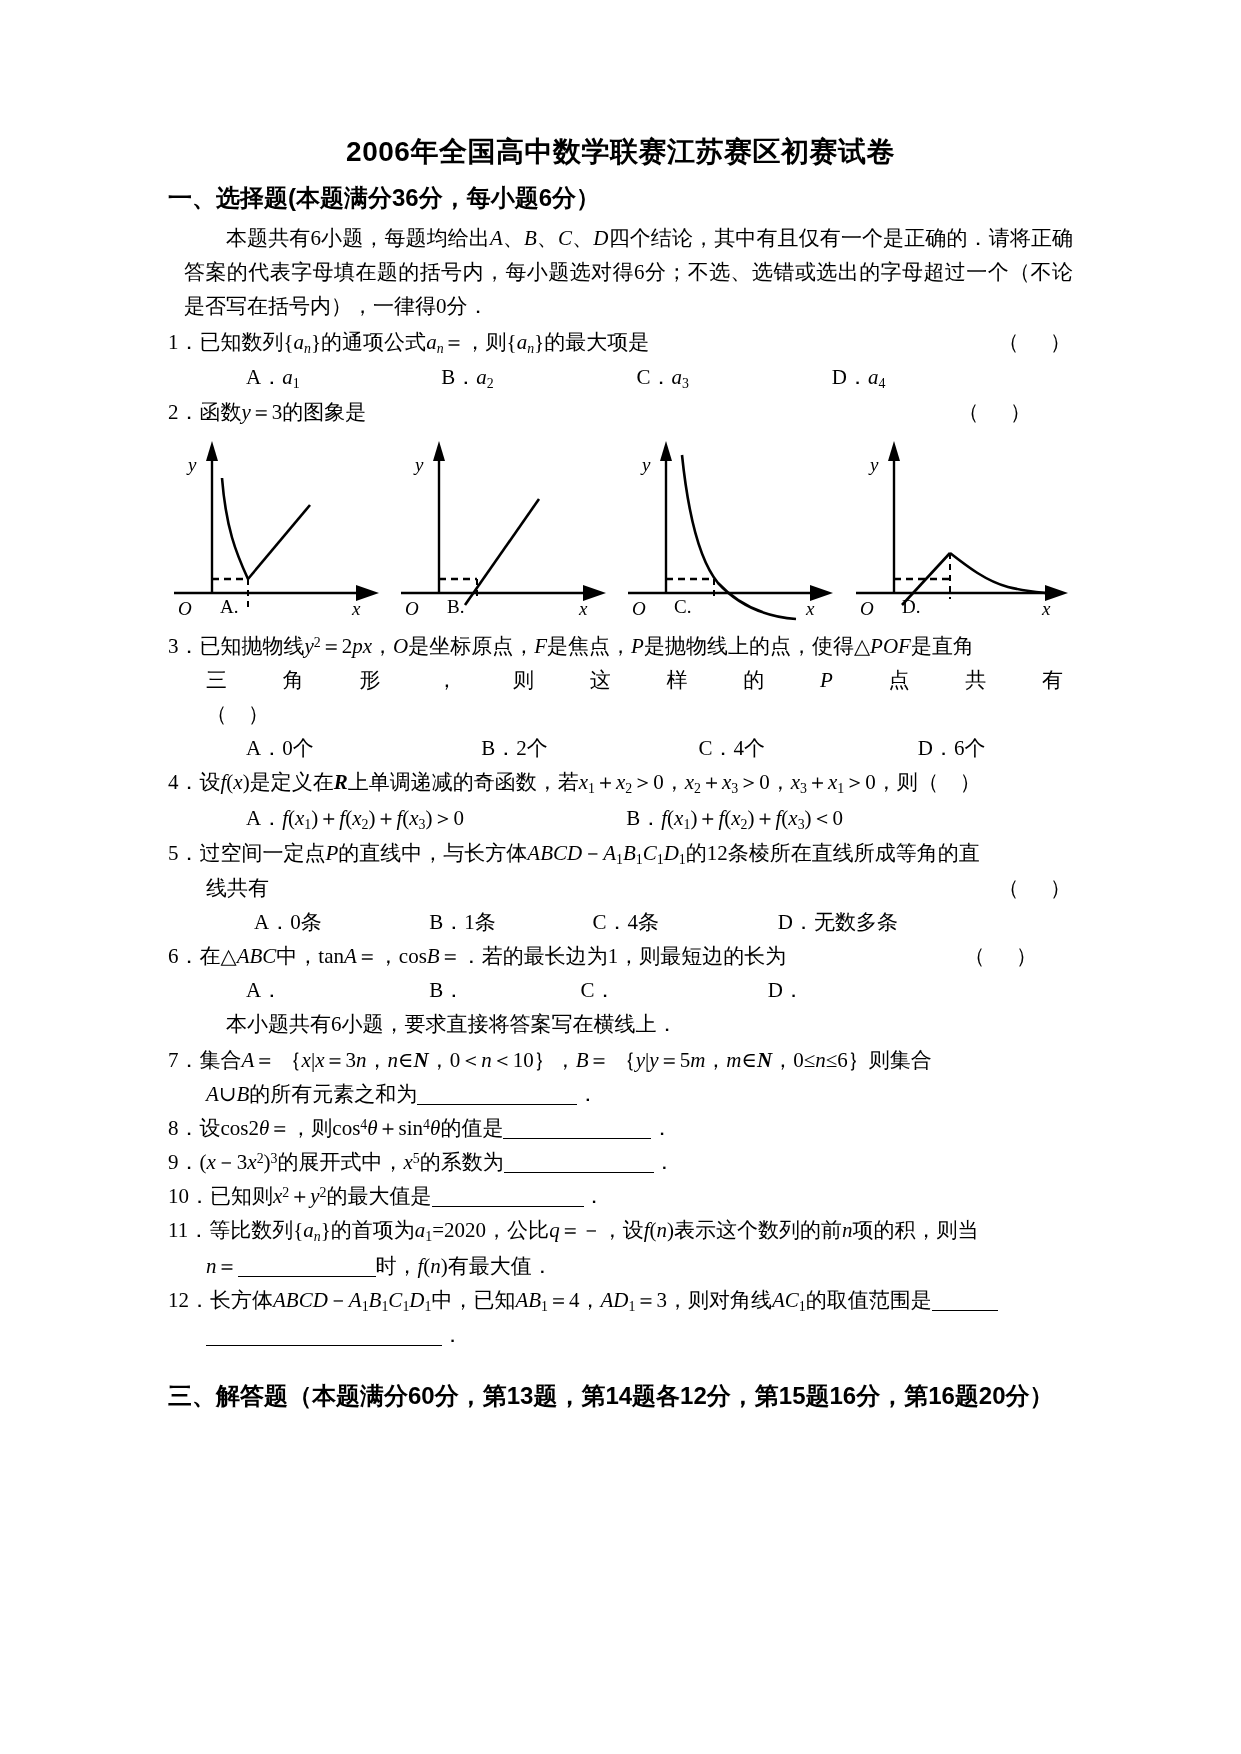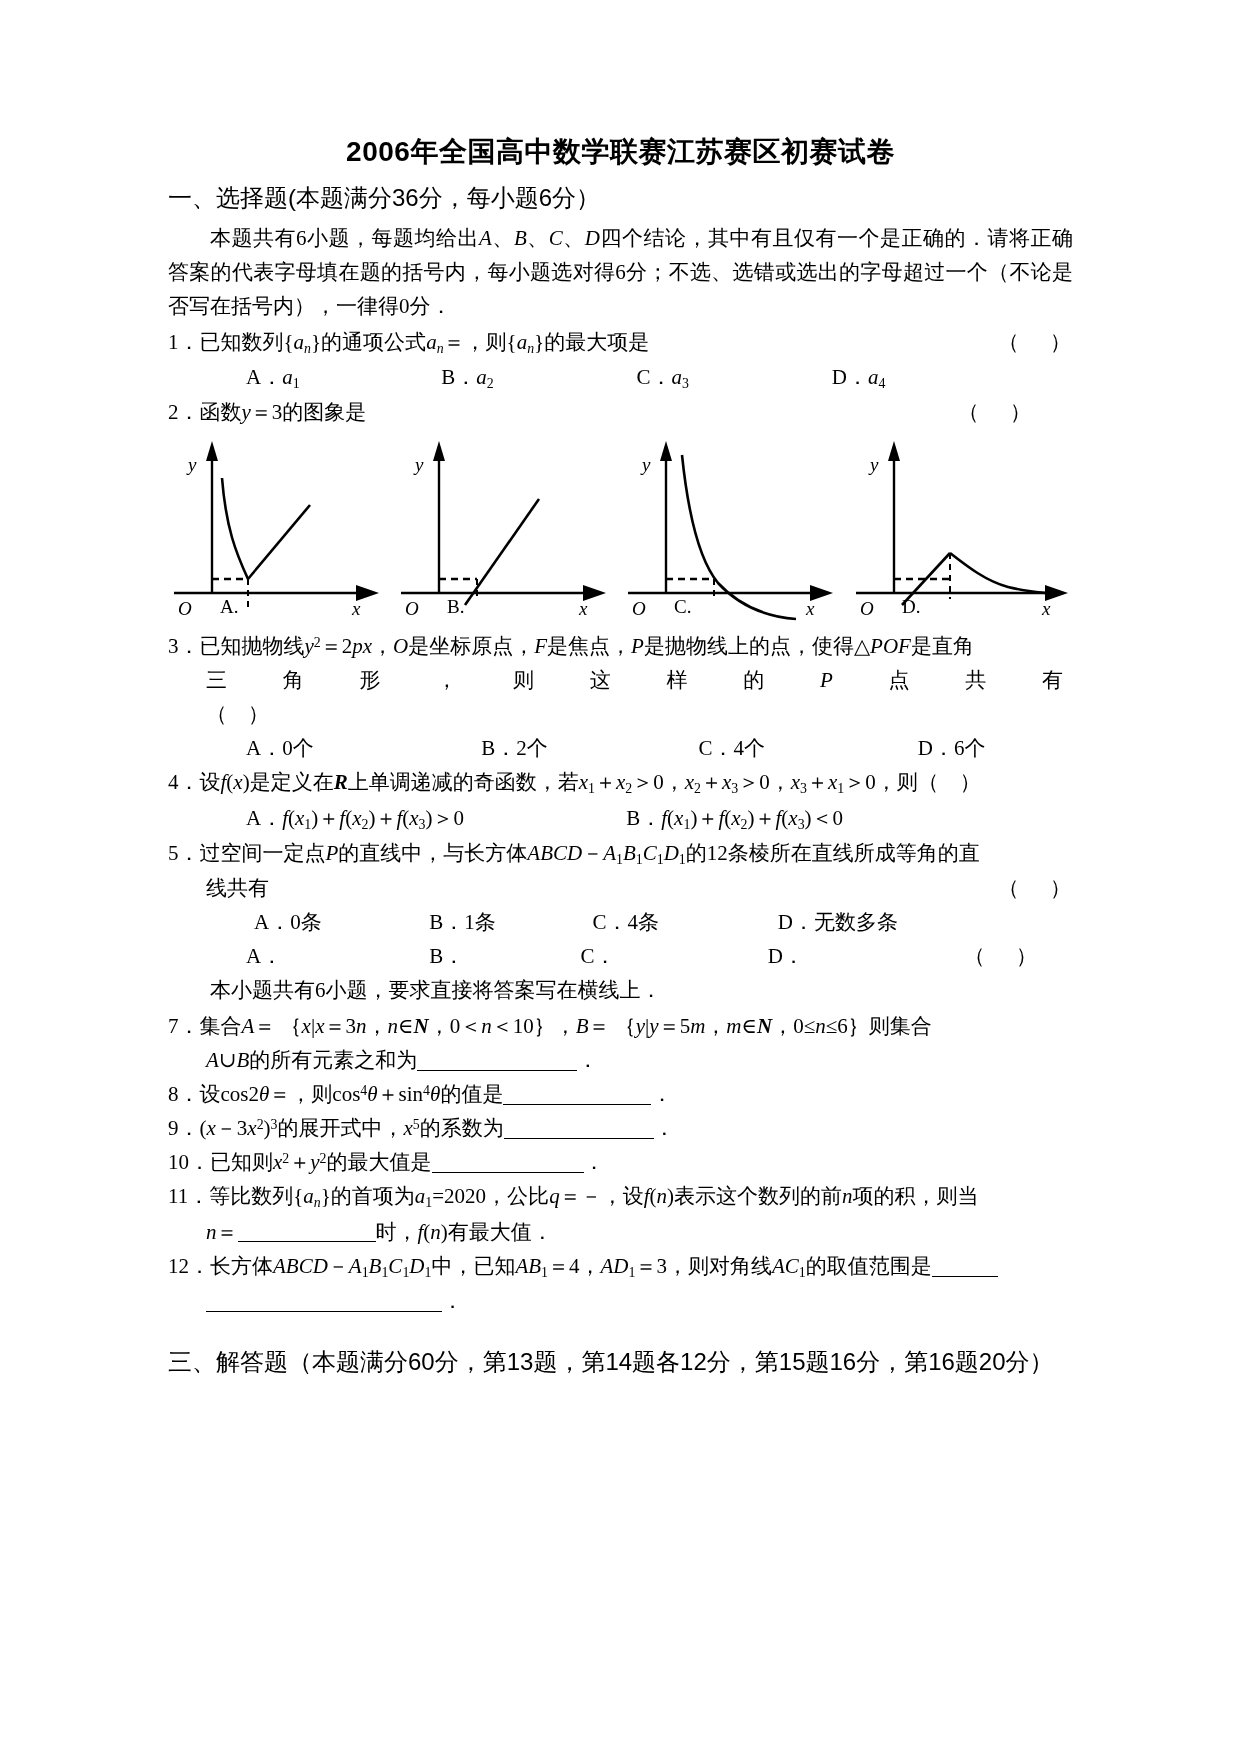--- a/index.html
+++ b/index.html
@@ -37,32 +37,32 @@
     font-size: 28px;
     letter-spacing: 0.5px;
     margin: 0 0 14px 0;
     line-height: 1.15;
     font-family: "Liberation Sans", "DejaVu Sans", sans-serif;
   }
 
   
   .section-head {
     font-size: 24px;
-    font-weight: normal;
+    font-weight: bold;
     margin: 14px 0 6px 0;
     line-height: 1.35;
     font-family: "Liberation Sans", "DejaVu Sans", sans-serif;
   }
   .section-head.tight { margin-top: 28px; }
 
   
   .para {
     font-size: 21px;
     line-height: 1.62;
-    margin: 0 0 2px 0;
+    margin: 0 0 2px 16px;
     text-align: justify;
   }
   .para.indent { text-indent: 2em; }
 
   .qline {
     font-size: 21px;
     line-height: 1.62;
     margin: 0;
     display: block;
     position: relative;
@@ -286,20 +286,21 @@
   </div>
   <div class="opts" style="padding-left:46px">
     <span class="op" style="width:130px">A．0条</span>
     <span class="op" style="width:118px">B．1条</span>
     <span class="op" style="width:140px">C．4条</span>
     <span class="op">D．无数多条</span>
   </div>
 
   <div class="qline">
     <span class="paren" style="margin-right:34px">（&nbsp;&nbsp;&nbsp;&nbsp;）</span>
+    <span>6．在△<i>ABC</i>中，tan<i>A</i>＝，cos<i>B</i>＝．若的最长边为1，则最短边的长为</span>
   </div>
   <div class="opts">
     <span class="op" style="width:138px">A．</span>
     <span class="op" style="width:106px">B．</span>
     <span class="op" style="width:142px">C．</span>
     <span class="op">D．</span>
   </div>
 
 
   <div class="para indent">本小题共有6小题，要求直接将答案写在横线上．</div>

